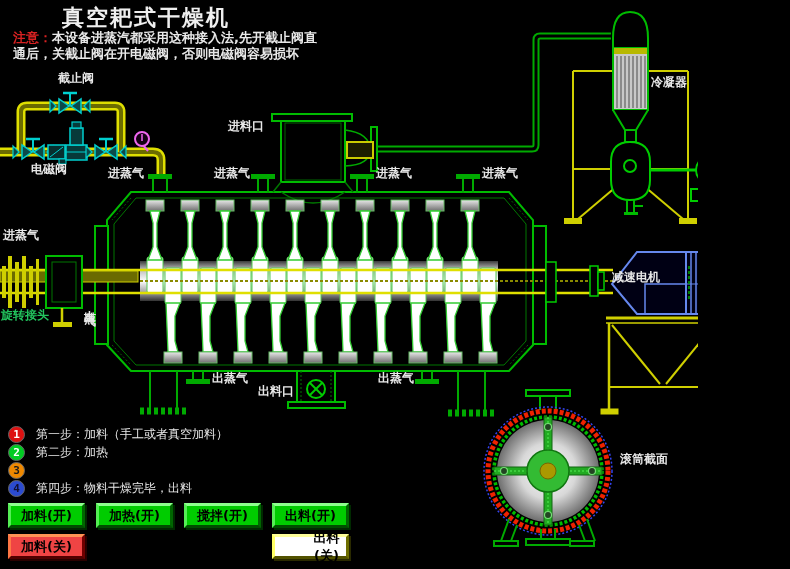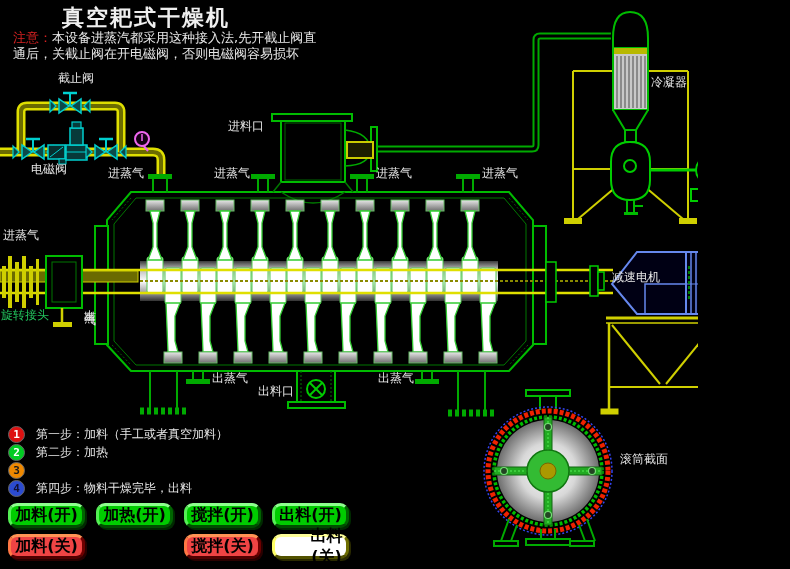--- a/index.html
+++ b/index.html
@@ -1,34 +1,34 @@
 <!DOCTYPE html>
 <html><head>
 <meta charset="utf-8">
 <style>
   html,body{margin:0;padding:0;background:#000;}
   #screen{position:relative;width:698px;height:569px;background:#000;overflow:hidden;
           font-family:"DejaVu Sans",sans-serif;}
   #schematic{position:absolute;left:0;top:0;z-index:0;}
-  .lbl{position:absolute;color:#E8E8E8;font-size:12px;line-height:13px;white-space:nowrap;z-index:2;}
+  .lbl{position:absolute;color:#E8E8E8;font-size:12px;line-height:13px;white-space:nowrap;z-index:2;font-weight:bold;}
   .lbl.yellow{color:#22c55e;}
   .v-label{writing-mode:vertical-rl;text-orientation:upright;letter-spacing:2px;}
   #title{position:absolute;left:62px;top:3px;font-size:22px;font-weight:bold;color:#EFEFEF;
          letter-spacing:2px;z-index:2;}
-  #warning{position:absolute;left:13px;top:30px;font-size:13px;font-weight:normal;color:#E8E8E8;
+  #warning{position:absolute;left:13px;top:30px;font-size:13px;font-weight:bold;color:#E8E8E8;
            line-height:16px;z-index:2;}
   #warning .warn-prefix{color:#D82222;}
   .step-row{position:absolute;left:8px;display:flex;align-items:center;z-index:2;}
   .step-badge{width:15px;height:15px;border-radius:50%;font-size:11px;font-weight:bold;
               display:flex;align-items:center;justify-content:center;border:1px solid #666;
               font-family:"DejaVu Sans Mono",monospace;}
   .step-text{color:#E8E8E8;font-size:12px;margin-left:11px;white-space:nowrap;}
   .hmi-btn{position:absolute;width:77px;height:25px;display:flex;align-items:center;justify-content:center;
-           font-size:16px;font-weight:bold;color:#000;cursor:pointer;z-index:2;padding:0;
-           font-family:"DejaVu Sans",sans-serif;border-radius:9px;}
+           font-size:13px;font-weight:bold;color:#000;cursor:pointer;z-index:2;padding:0;
+           font-family:"DejaVu Sans",sans-serif;}
   .hmi-btn.green{background:#00CC00;border:3px solid;border-color:#8EFF8E #006600 #004D00 #55EE55;
                  box-shadow:2px 2px 0 #002A00;}
   .hmi-btn.red{background:#ef4444;border:3px solid;border-color:#FF9455 #6E0000 #520000 #FF7744;
                box-shadow:2px 2px 0 #2A0000;}
   .hmi-btn.yellow{background:#ffffff;border:3px solid;border-color:#FFFF99 #6E6E00 #525200 #FFFF66;
                   box-shadow:2px 2px 0 #2A2A00;padding-left:32px;}
 </style>
 </head>
 <body>
 
@@ -397,16 +397,15 @@
 <div class="step-row" style="top:480px">
   <div class="step-badge" style="background:#2B4BD0;color:#101035">4</div>
   <div class="step-text">第四步：物料干燥完毕，出料</div>
 </div>
 
 <button class="hmi-btn green" style="left:8px;top:503px">加料(开)</button>
 <button class="hmi-btn green" style="left:96px;top:503px">加热(开)</button>
 <button class="hmi-btn green" style="left:184px;top:503px">搅拌(开)</button>
 <button class="hmi-btn green" style="left:272px;top:503px">出料(开)</button>
 <button class="hmi-btn red" style="left:8px;top:534px">加料(关)</button>
-<button class="hmi-btn red" style="left:184px;top:534px">搅拌(关)</button>
 <button class="hmi-btn yellow" style="left:272px;top:534px">出料(关)</button>
 
 </div>
 
 </body></html>

